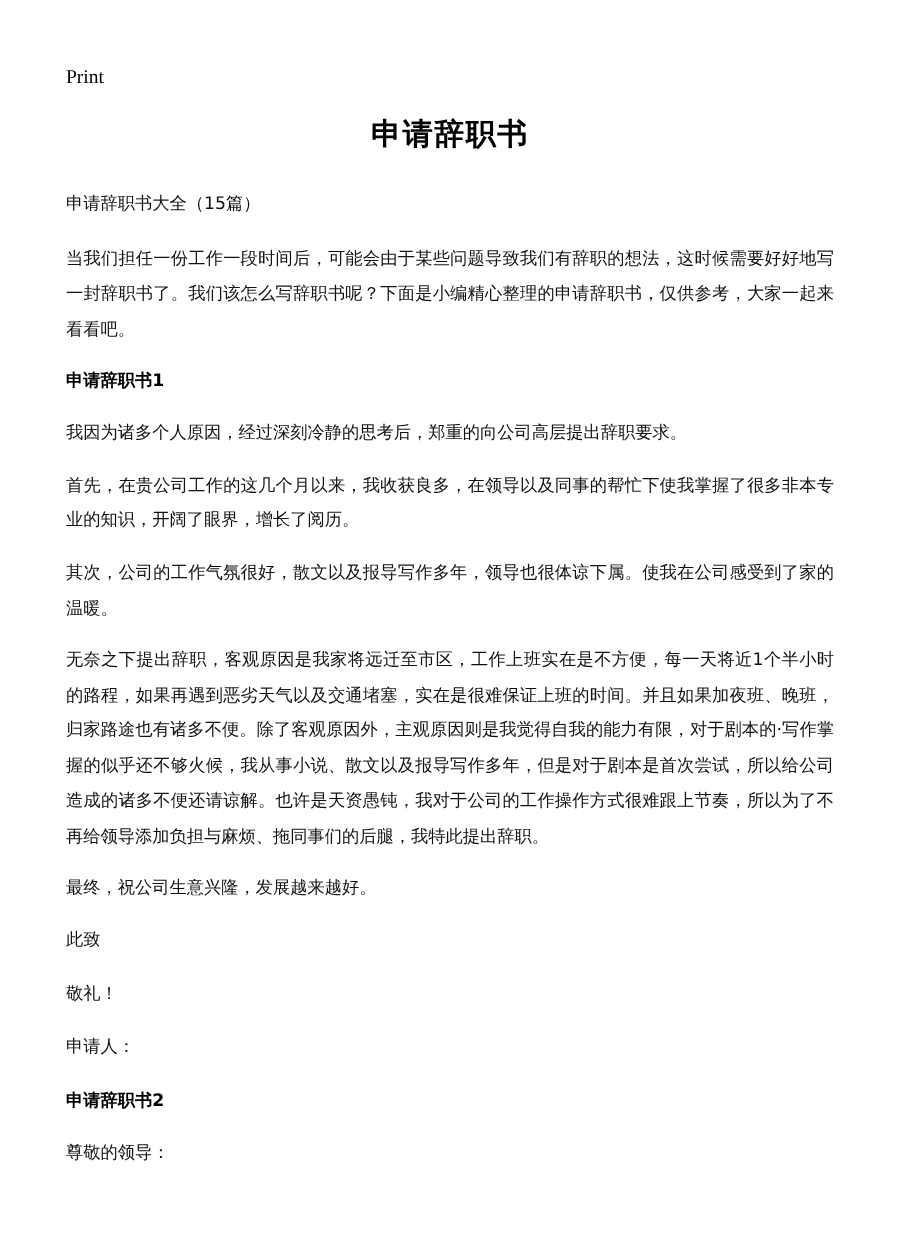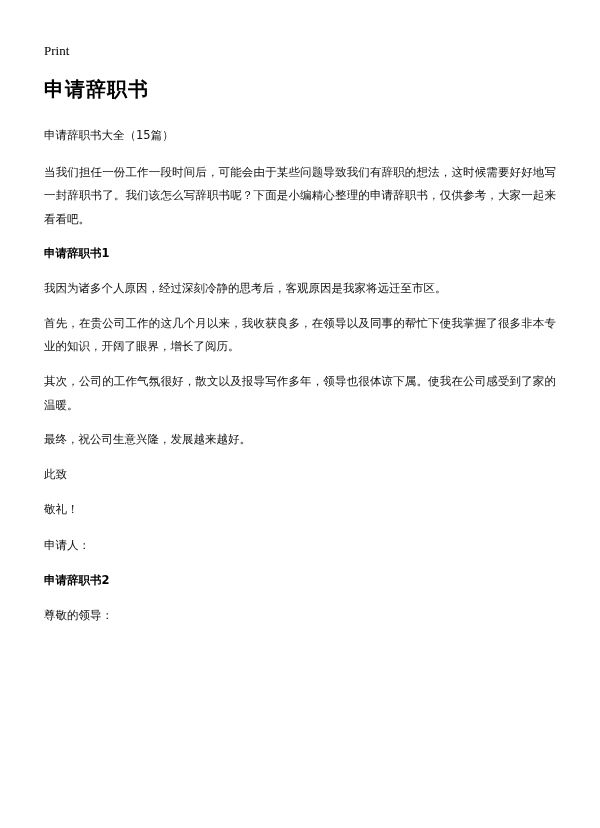--- a/index.html
+++ b/index.html
@@ -34,20 +34,21 @@
   .content {
     position: absolute;
     top: 76px;
     left: 44px;
     width: 512px;
   }
   .doc-title {
     font-family: "DejaVu Sans", "Liberation Sans", sans-serif;
     font-size: 20px;
     font-weight: bold;
+    text-align: center;
     letter-spacing: 1px;
     margin: 0 0 22px 0;
     line-height: 1.3;
   }
   p.para {
     font-family: "DejaVu Sans", "Liberation Sans", sans-serif;
     font-size: 11.5px;
     line-height: 2.05;
     margin: 0 0 11px 0;
     text-align: justify;
@@ -83,23 +84,24 @@
 
   <div class="print-label">Print</div>
 
   <div class="content">
     <h1 class="doc-title">申请辞职书</h1>
 
     <div id="blocks">
         <p class="sub">申请辞职书大全（15篇）</p>
         <p class="para">当我们担任一份工作一段时间后，可能会由于某些问题导致我们有辞职的想法，这时候需要好好地写一封辞职书了。我们该怎么写辞职书呢？下面是小编精心整理的申请辞职书，仅供参考，大家一起来看看吧。</p>
         <p class="heading">申请辞职书1</p>
-        <p class="para">我因为诸多个人原因，经过深刻冷静的思考后，客观原因是我家将远迁至市区。</p>
+        <p class="para">我因为诸多个人原因，经过深刻冷静的思考后，郑重的向公司高层提出辞职要求。</p>
         <p class="para">首先，在贵公司工作的这几个月以来，我收获良多，在领导以及同事的帮忙下使我掌握了很多非本专业的知识，开阔了眼界，增长了阅历。</p>
         <p class="para">其次，公司的工作气氛很好，散文以及报导写作多年，领导也很体谅下属。使我在公司感受到了家的温暖。</p>
+        <p class="para">无奈之下提出辞职，客观原因是我家将远迁至市区，工作上班实在是不方便，每一天将近1个半小时的路程，如果再遇到恶劣天气以及交通堵塞，实在是很难保证上班的时间。并且如果加夜班、晚班，归家路途也有诸多不便。除了客观原因外，主观原因则是我觉得自我的能力有限，对于剧本的·写作掌握的似乎还不够火候，我从事小说、散文以及报导写作多年，但是对于剧本是首次尝试，所以给公司造成的诸多不便还请谅解。也许是天资愚钝，我对于公司的工作操作方式很难跟上节奏，所以为了不再给领导添加负担与麻烦、拖同事们的后腿，我特此提出辞职。</p>
         <p class="para">最终，祝公司生意兴隆，发展越来越好。</p>
         <p class="short">此致</p>
         <p class="short">敬礼！</p>
         <p class="short">申请人：</p>
         <p class="heading">申请辞职书2</p>
         <p class="short">尊敬的领导：</p>
       </div>
   </div>
 
 </div>

